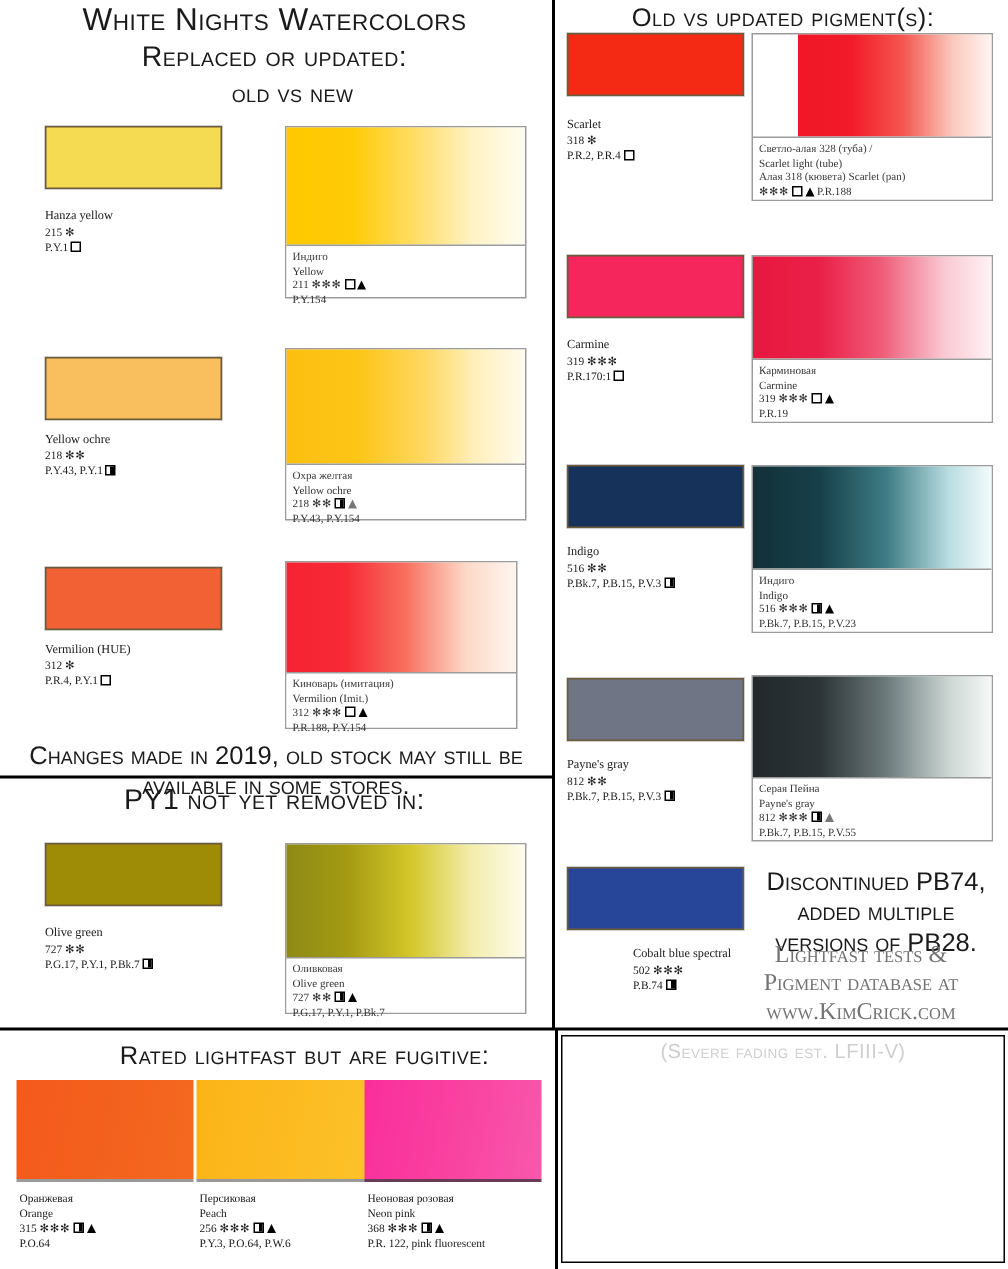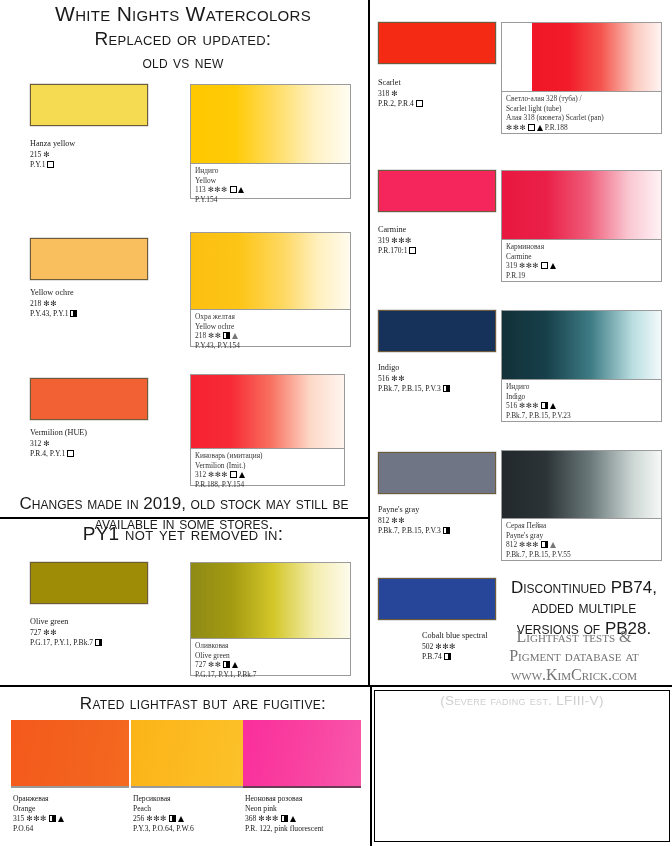--- a/index.html
+++ b/index.html
@@ -103,35 +103,35 @@
 
 <div class="page">
 
   <div class="vdiv-top"></div>
   <div class="hdiv-mid"></div>
   <div class="vdiv-bot"></div>
   <div class="hdiv-left-small"></div>
 
   <div class="heading h-main" style="position:absolute;left:0;top:2px;width:366px;">White Nights Watercolors</div>
   <div class="heading h-sub" style="position:absolute;left:0;top:28px;width:366px;">Replaced or updated:</div>
-  <div class="heading h-small" style="position:absolute;left:0;top:53px;width:366px;">old vs new</div>
+  <div class="heading h-small" style="position:absolute;left:12px;top:53px;width:366px;">old vs new</div>
 
   <div class="chip" style="left:30px;top:84px;width:118px;height:42px;background:#F5DB52;"></div>
   <div class="chip-label" style="left:30px;top:139px;">
     <div class="nm">Hanza yellow</div>
     <div><span>215</span> <span class="stars">✻</span></div>
     <div><span>P.Y.1</span> <span class="sq-o"></span></div>
   </div>
 
   <div class="card" style="left:190px;top:84px;width:161px;height:115px;">
     <div class="swatch" style="height:80px;background:linear-gradient(90deg,#FFC800 0%,#FFCB07 28%,#FFDE6B 55%,#FFF2C4 78%,#FFFDF2 100%);"></div>
     <div class="cap" style="height:35px;">
       <div class="ru">Индиго</div>
       <div>Yellow</div>
-      <div><span>113</span> <span class="stars">✻✻✻</span> <span class="sq-o"></span> <span class="tri"></span></div>
+      <div><span>211</span> <span class="stars">✻✻✻</span> <span class="sq-o"></span> <span class="tri"></span></div>
       <div>P.Y.154</div>
     </div>
   </div>
 
   <div class="chip" style="left:30px;top:238px;width:118px;height:42px;background:#F9BE5E;"></div>
   <div class="chip-label" style="left:30px;top:288px;">
     <div class="nm">Yellow ochre</div>
     <div><span>218</span> <span class="stars">✻✻</span></div>
     <div><span>P.Y.43, P.Y.1</span> <span class="sq-h"></span></div>
   </div>
@@ -177,20 +177,21 @@
   <div class="card" style="left:190px;top:562px;width:161px;height:114px;">
     <div class="swatch" style="height:77px;background:linear-gradient(90deg,#8D8A16 0%,#A49B12 26%,#D3C72A 52%,#F4EDAE 78%,#FDFBEC 100%);"></div>
     <div class="cap" style="height:37px;">
       <div class="ru">Оливковая</div>
       <div>Olive green</div>
       <div><span>727</span> <span class="stars">✻✻</span> <span class="sq-h"></span> <span class="tri"></span></div>
       <div>P.G.17, P.Y.1, P.Bk.7</div>
     </div>
   </div>
 
+  <div class="heading h-small" style="position:absolute;left:372px;top:2px;width:300px;">Old vs updated pigment(s):</div>
 
   <div class="chip" style="left:378px;top:22px;width:118px;height:42px;background:#F42A14;"></div>
   <div class="chip-label" style="left:378px;top:78px;">
     <div class="nm">Scarlet</div>
     <div><span>318</span> <span class="stars">✻</span></div>
     <div><span>P.R.2, P.R.4</span> <span class="sq-o"></span></div>
   </div>
 
   <div class="card" style="left:501px;top:22px;width:161px;height:112px;padding-left:30px;">
     <div class="swatch" style="height:70px;background:linear-gradient(90deg,#F01626 0%,#F21B29 28%,#F4564F 54%,#FBC9BE 80%,#FFF4F2 100%);"></div>

